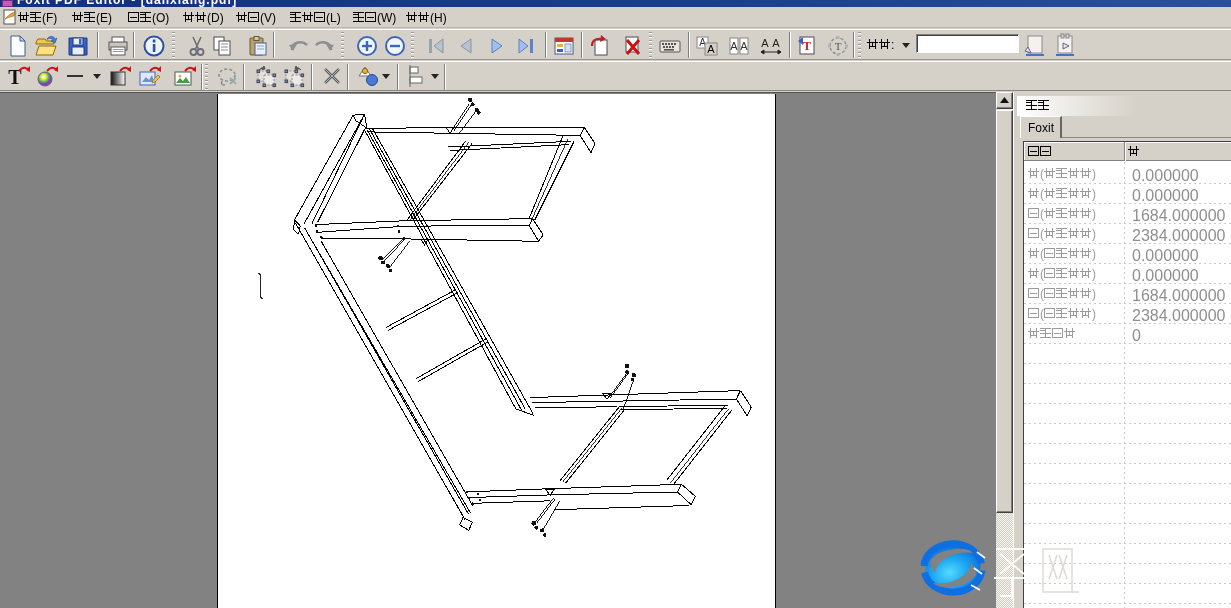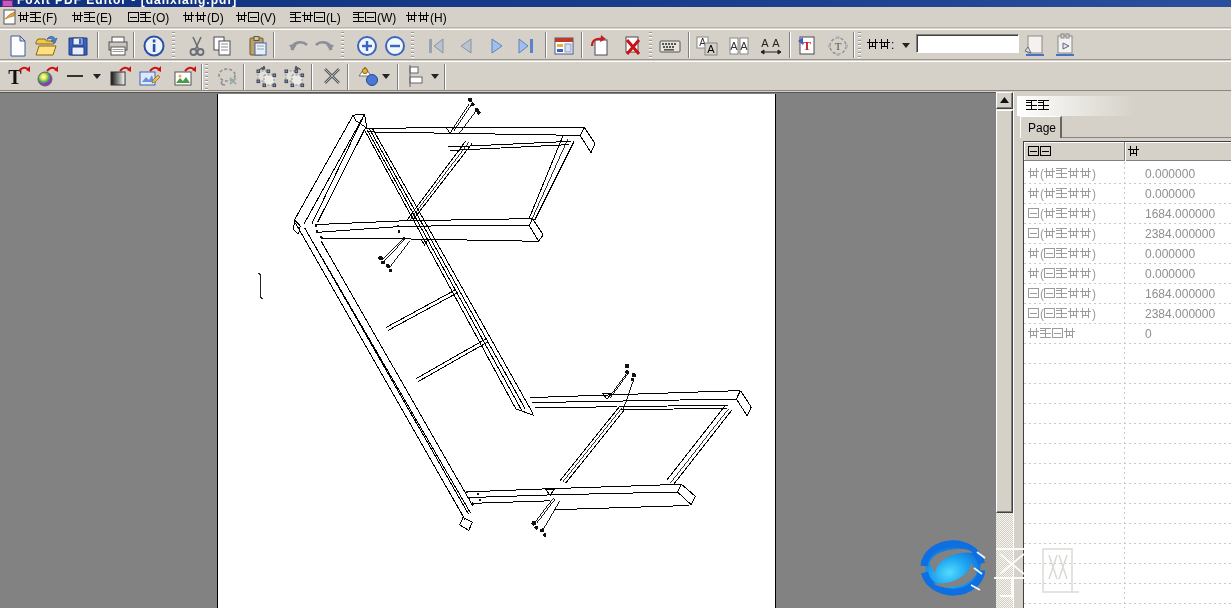--- a/index.html
+++ b/index.html
@@ -24,21 +24,21 @@
 .pcap .t{position:absolute;left:9px;top:3px}
 .ptab{position:absolute;left:6px;top:24px;width:42px;height:22px;font-family:"Liberation Sans",sans-serif;background:#d5d1c9;border-top:1px solid #fff;border-left:1px solid #fff;border-right:2px solid #6a675f;font-size:12px;color:#000;padding:4px 0 0 7px}
 .ptabline{position:absolute;left:48px;top:45px;width:183px;height:1px;background:#8a867c}
 .ptable{position:absolute;left:9px;top:49px;width:209px;height:467px;background:#fff;border-left:1px solid #404040;border-top:1px solid #404040}
 .phead{position:absolute;left:0;top:0;width:208px;height:19px;background:#d5d1c9;border-bottom:1px solid #808080;box-shadow:inset 1px 1px 0 #fff}
 .phead .h1{position:absolute;left:4px;top:3px}
 .phead .h2{position:absolute;left:104px;top:3px}
 .phead .hd{position:absolute;left:100px;top:0;width:1px;height:19px;background:#808080;box-shadow:1px 0 0 #fff}
 .prow{position:absolute;left:0;width:208px;height:20px}
 .plab{position:absolute;left:4px;top:4px;color:#9b9b9b}
-.pval{position:absolute;left:121px;top:4px;font-size:12px;color:#8f8f8f}
+.pval{position:absolute;left:108px;top:4px;font-size:16px;color:#8f8f8f}
 .dash{position:absolute;left:0;width:208px;height:1px;background:repeating-linear-gradient(90deg,#c9c9c9 0 2px,#fff 2px 5px)}
 .vdash{position:absolute;left:100px;top:20px;width:1px;height:447px;background:repeating-linear-gradient(180deg,#c9c9c9 0 2px,#fff 2px 5px)}
 </style></head>
 <body>
 <div class="title">
     <div style="position:absolute;left:2px;top:0px;width:11px;height:7px;background:#c45ac0;border:1px solid #7a2a78"></div>
     <span>Foxit PDF Editor - [danxiang.pdf]</span>
   </div>
 <div class="menubar">
 <div style="position:absolute;left:3px;top:2px;width:14px;height:16px"><svg width="14" height="16" viewBox="0 0 14 16">
@@ -495,21 +495,21 @@
     <div class="strack"></div>
     <div class="sthumb"></div>
     <div class="sbtn"><svg width="15" height="15" viewBox="0 0 15 15">
         <path d="M7.5 4 l4.5 6 h-9z" fill="#111"></path>
       </svg></div>
   </div>
 <div class="panel">
 <div class="pcap">
       <div class="t"><span class="cj" style="width:11px;height:12px;color:#000"><i style="left:0;top:1px;width:11px;height:1px"></i><i style="left:0;top:6px;width:11px;height:1px"></i><i style="left:0;top:10px;width:11px;height:1px"></i><i style="left:5px;top:1px;width:1px;height:10px"></i><i style="left:0;top:3px;width:6px;height:1px"></i></span><span class="cj" style="width:11px;height:12px;color:#000"><i style="left:0;top:1px;width:11px;height:1px"></i><i style="left:0;top:6px;width:11px;height:1px"></i><i style="left:0;top:10px;width:11px;height:1px"></i><i style="left:5px;top:1px;width:1px;height:10px"></i><i style="left:0;top:3px;width:6px;height:1px"></i></span></div>
     </div>
-<div class="ptab">Page</div>
+<div class="ptab">Foxit</div>
 <div class="ptabline"></div>
 <div class="ptable">
 <div class="phead">
         <div class="h1"><span class="cj" style="width:11px;height:12px;color:#000"><i style="left:0;top:1px;width:11px;height:1px"></i><i style="left:0;top:10px;width:11px;height:1px"></i><i style="left:0;top:1px;width:1px;height:9px"></i><i style="left:10px;top:1px;width:1px;height:9px"></i><i style="left:2px;top:6px;width:7px;height:1px"></i></span><span class="cj" style="width:11px;height:12px;color:#000"><i style="left:0;top:1px;width:11px;height:1px"></i><i style="left:0;top:10px;width:11px;height:1px"></i><i style="left:0;top:1px;width:1px;height:9px"></i><i style="left:10px;top:1px;width:1px;height:9px"></i><i style="left:2px;top:6px;width:7px;height:1px"></i></span></div>
         <div class="hd"></div>
         <div class="h2"><span class="cj" style="width:11px;height:12px;color:#000"><i style="left:2px;top:1px;width:1px;height:10px"></i><i style="left:8px;top:1px;width:1px;height:10px"></i><i style="left:0;top:4px;width:11px;height:1px"></i><i style="left:2px;top:8px;width:7px;height:1px"></i><i style="left:5px;top:4px;width:1px;height:5px"></i></span></div>
       </div>
 <div class="dash" style="top:41px"></div>
       <div class="dash" style="top:61px"></div>
       <div class="dash" style="top:81px"></div>

